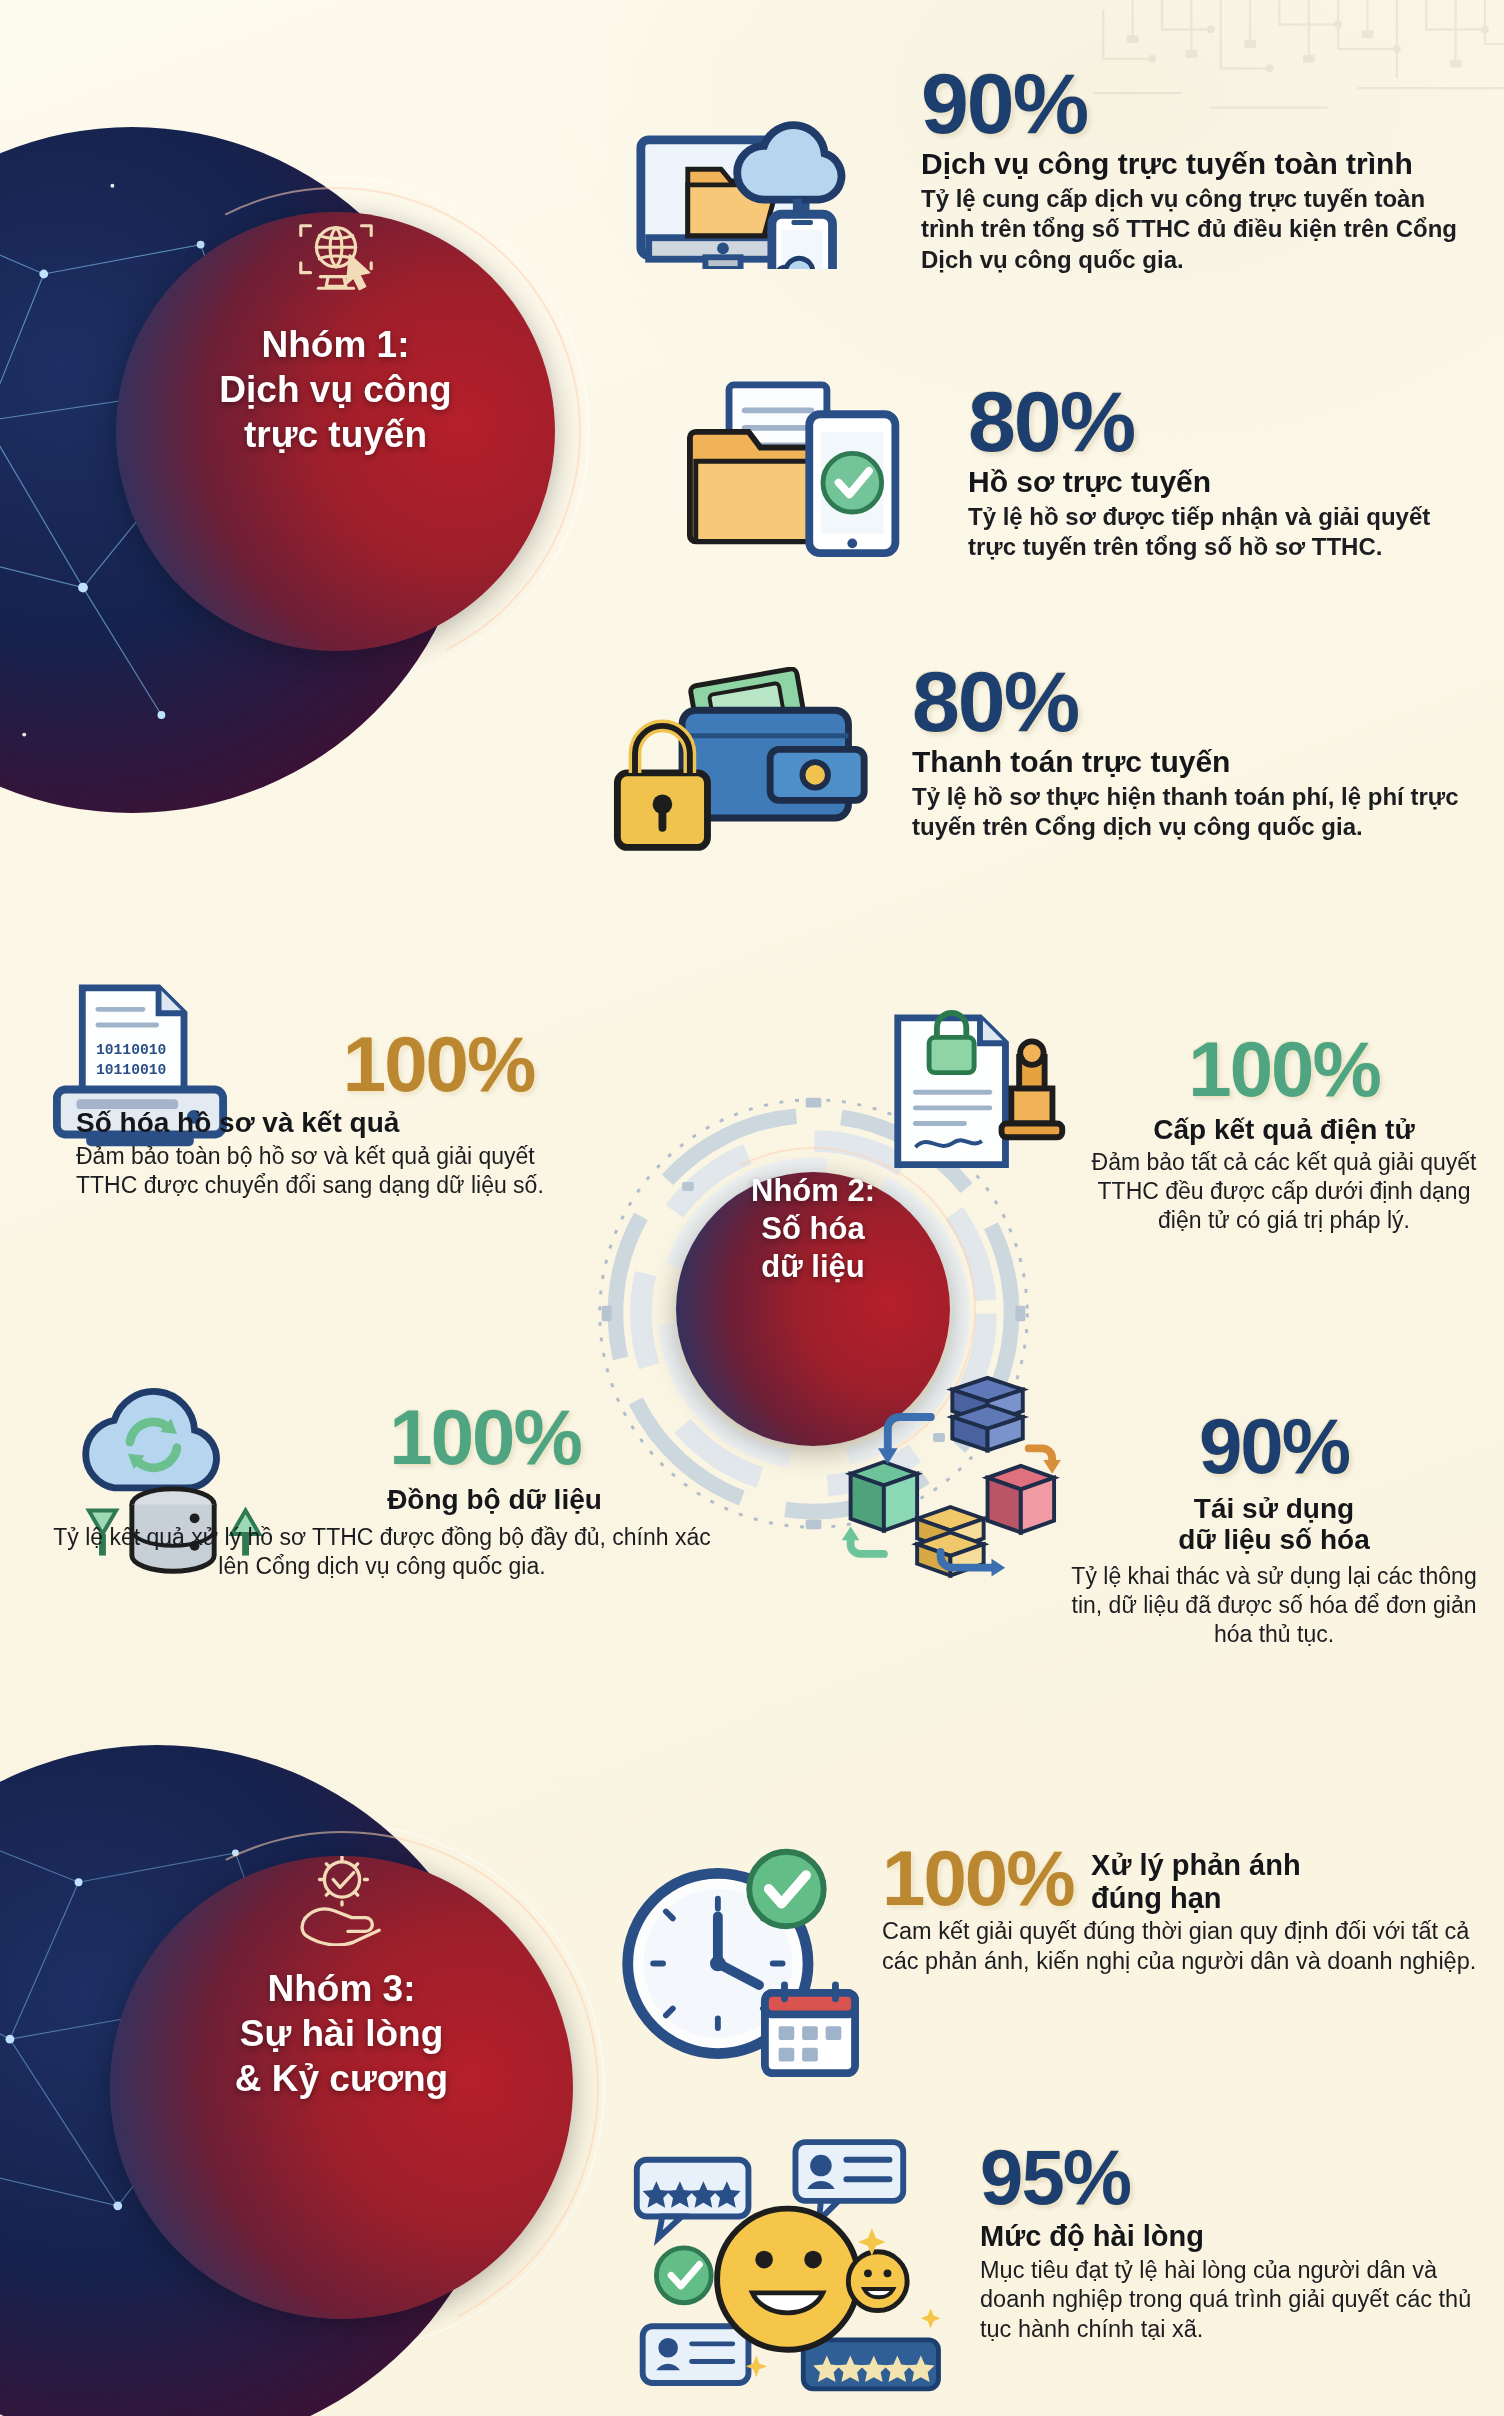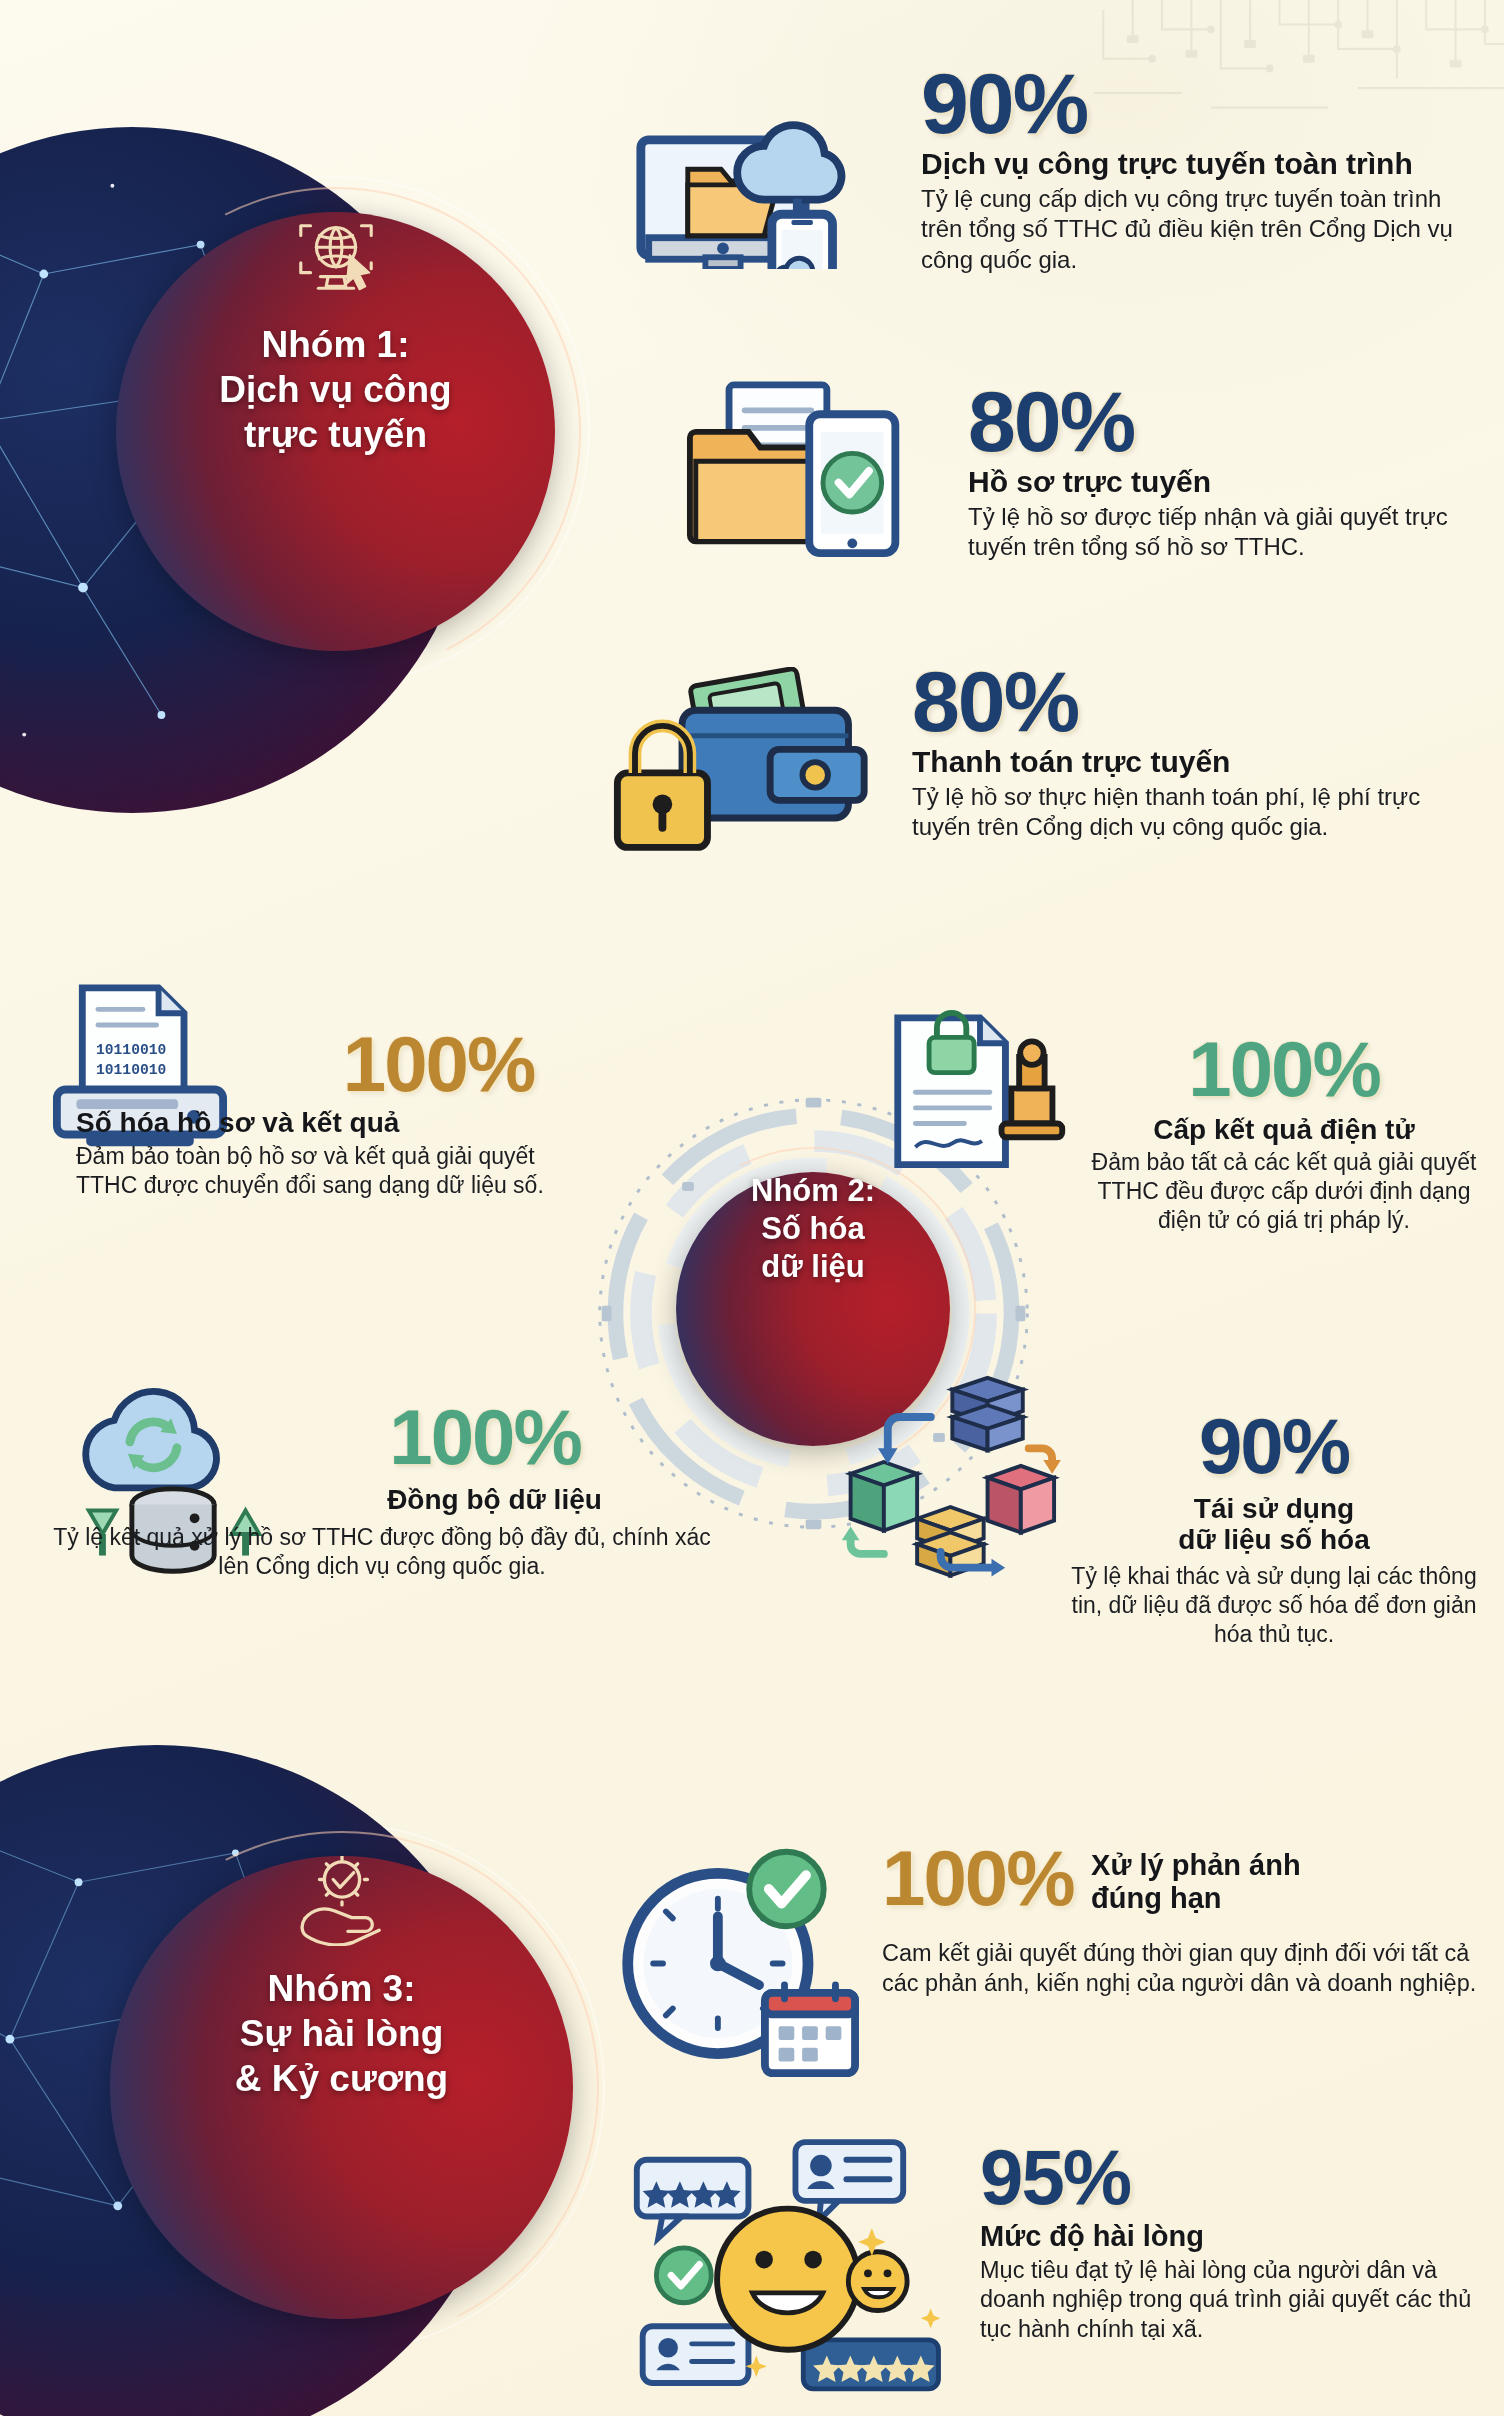--- a/index.html
+++ b/index.html
@@ -91,21 +91,21 @@
     color: #1c1d21;
     line-height: 1.26;
     margin-top: 2.9px;
   }
 
   .icon-wrap { position: absolute; z-index: 6; }
 
   
   .s1 .pct { font-size: 86px; }
   .s1 .stat-title { font-size: 30px; }
-  .s1 .stat-desc { font-size: 24px; }
+  .s1 .stat-desc { font-size: 24px; font-weight: bold; }
 
   .s2 .pct { font-size: 78px; }
   .s2 .stat-title { font-size: 28px; }
   .s2 .stat-desc { font-size: 23px; }
 
   .s3 .pct { font-size: 78px; }
   .s3 .stat-title { font-size: 29px; }
   .s3 .stat-desc { font-size: 23.5px; }
 
   .ta-center { text-align: center; }
@@ -502,21 +502,21 @@
           <path d="M232 150 v14"></path>
       </g>
     </svg>
   </div>
   <div class="stat s3" style="left:882px; top:1843px; width:608px;">
     <div style="display:flex; align-items:flex-start; gap:17.6px;">
       <div class="pct gold">100%</div>
       <div class="stat-title" style="white-space:pre-line; margin-top:5.9px;">Xử lý phản ánh
 đúng hạn</div>
     </div>
-    <div class="stat-desc" style="margin-top:24px;">Cam kết giải quyết đúng thời gian quy định đối với tất cả các phản ánh, kiến nghị của người dân và doanh nghiệp.</div>
+    <div class="stat-desc" style="margin-top:2px;">Cam kết giải quyết đúng thời gian quy định đối với tất cả các phản ánh, kiến nghị của người dân và doanh nghiệp.</div>
   </div>
 
   <div class="icon-wrap" style="left:627px; top:2132px;">
     <svg width="333" height="265" viewBox="0 0 340 270">
       <rect x="10" y="28" width="114" height="58" rx="10" fill="#e8f0fa" stroke="#2a4f86" stroke-width="6"></rect>
       <path d="M36 86 l-4 22 l24 -22 z" fill="#e8f0fa" stroke="#2a4f86" stroke-width="6"></path>
       <g fill="#2a4f86">
         <path d="M30 50 l4 9 l10 1 l-7 7 l2 10 l-9 -5 l-9 5 l2 -10 l-7 -7 l10 -1 z"></path>
         <path d="M54 50 l4 9 l10 1 l-7 7 l2 10 l-9 -5 l-9 5 l2 -10 l-7 -7 l10 -1 z"></path>
         <path d="M78 50 l4 9 l10 1 l-7 7 l2 10 l-9 -5 l-9 5 l2 -10 l-7 -7 l10 -1 z"></path>

